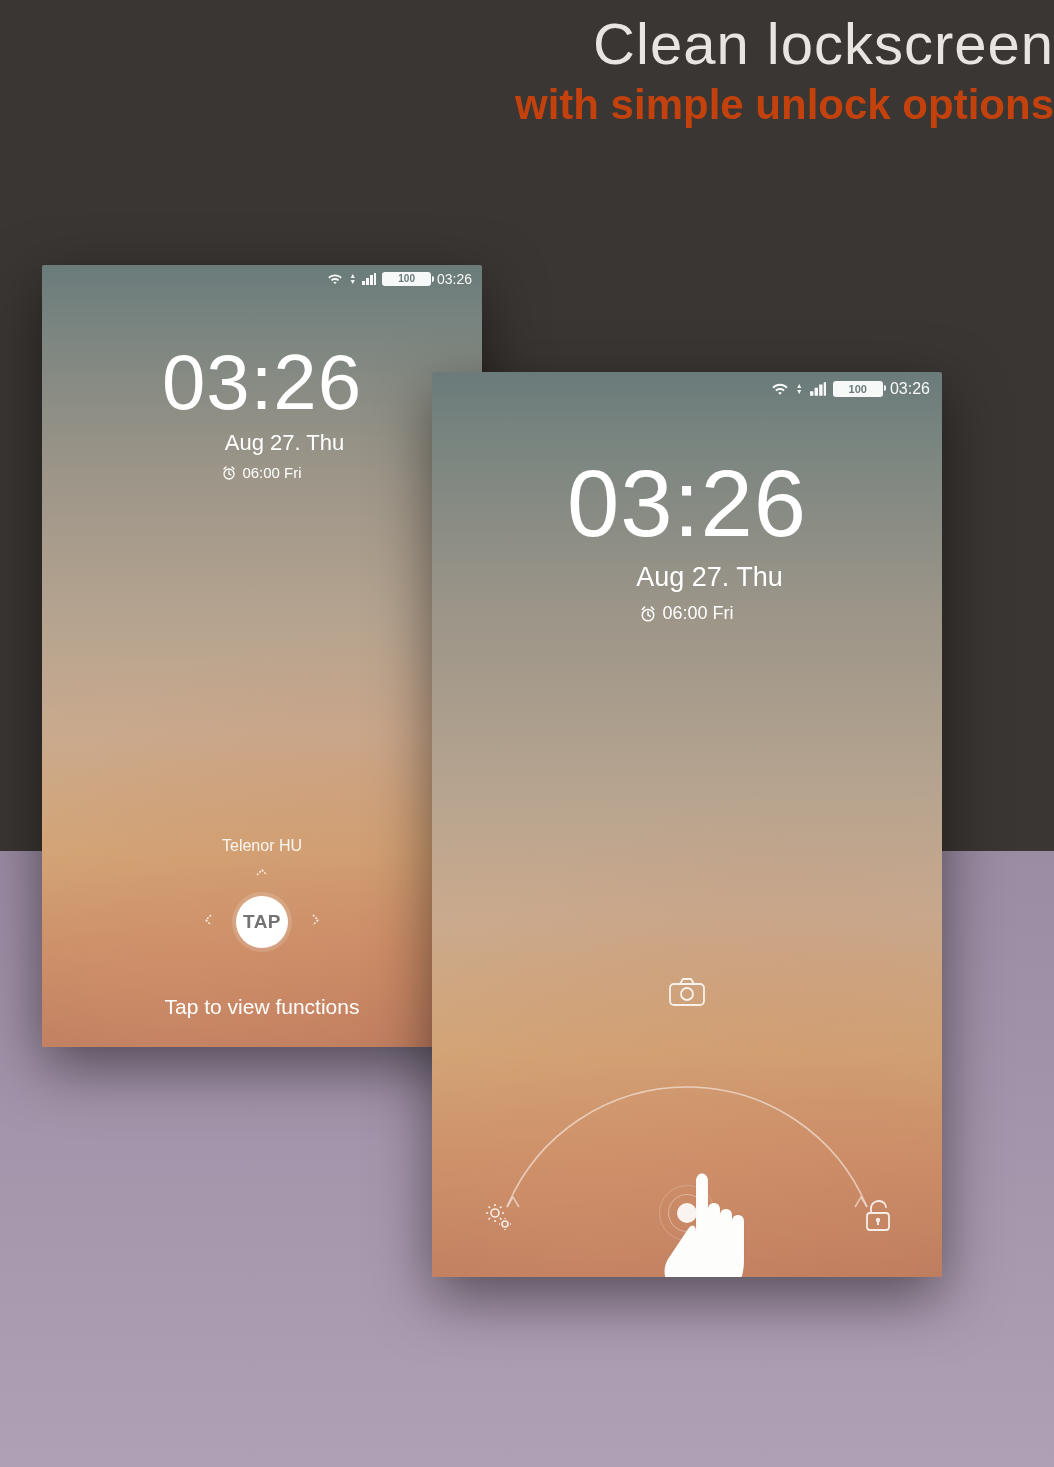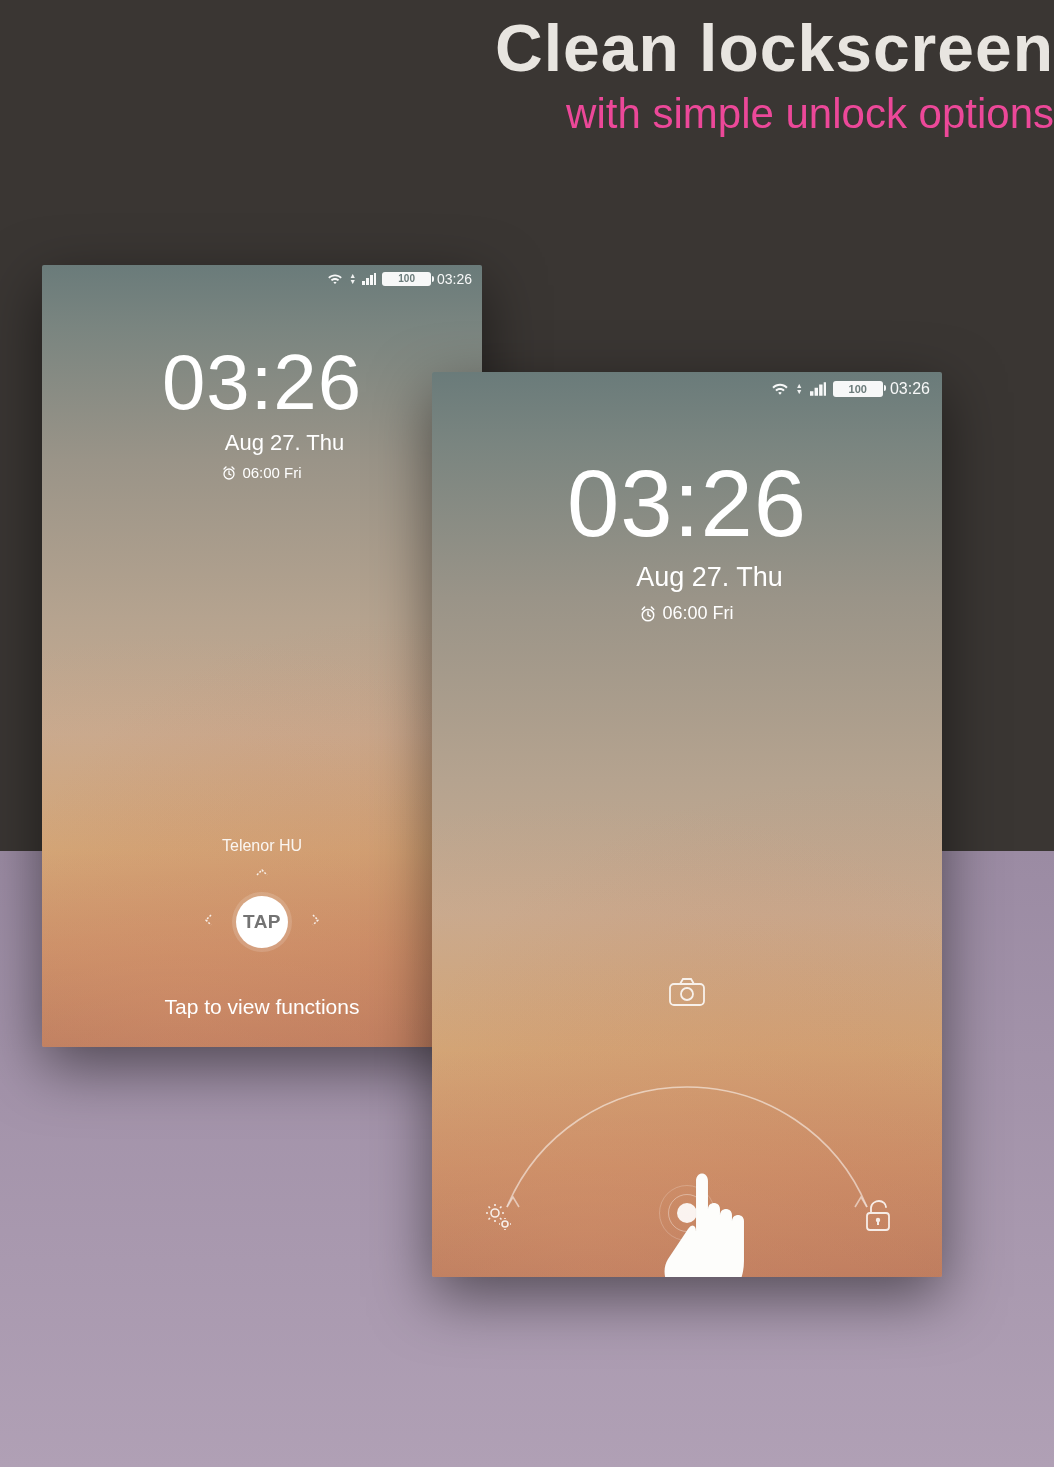--- a/index.html
+++ b/index.html
@@ -12,28 +12,28 @@
       overflow: hidden;
     }
     .heading {
       position: absolute;
       top: 10px;
       right: 0;
       text-align: right;
       color: #e8e5e0;
     }
     .heading .title {
-      font-size: 66px;
-      font-weight: 700;
+      font-size: 58px;
+      font-weight: 400;
       letter-spacing: 1px;
     }
     .heading .subtitle {
       font-size: 42px;
-      font-weight: 400;
-      color: #ec4899;
+      font-weight: 700;
+      color: #c2410c;
       margin-top: 4px;
     }
     .phone {
       position: absolute;
       width: 440px;
       height: 782px;
       background: linear-gradient(180deg,
         #6a7b7a 0%, #7a8580 8%, #9a9488 25%, #b5a38f 45%,
         #c8ab90 60%, #d1a878 75%, #c88f68 88%, #b87a5e 100%);
       border-radius: 2px;

